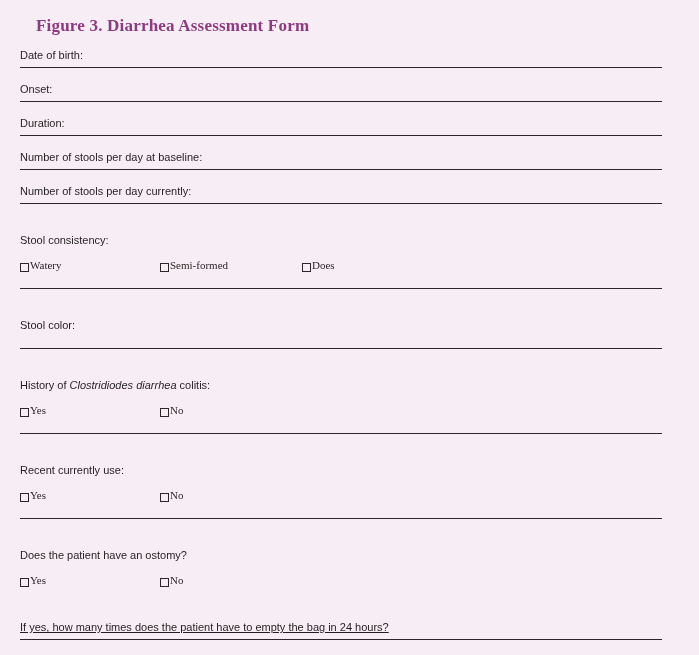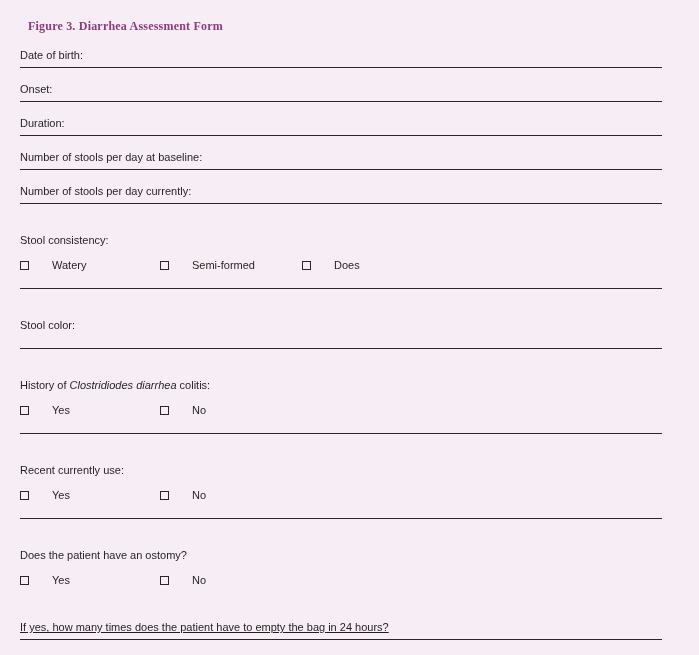--- a/index.html
+++ b/index.html
@@ -14,24 +14,24 @@
     width: 699px;
     height: 655px;
     background: var(--background);
     font-family: "Liberation Sans", sans-serif;
     color: var(--text);
   }
   .page {
     padding: 18px 37px 20px 20px;
   }
   .title {
-    margin: 0 0 12px 8px;
+    margin: 0 0 12px 16px;
     font-family: "Liberation Serif", "DejaVu Serif", serif;
     font-weight: bold;
-    font-size: 12px;
+    font-size: 17px;
     line-height: 16px;
     color: var(--title);
     letter-spacing: 0.2px;
   }
   .field { margin-top: 15px; }
   .flabel {
     display: block;
     font-size: 11px;
     line-height: 13px;
   }
@@ -42,24 +42,25 @@
     margin-top: 5px;
   }
   .section { margin-top: 30px; }
   .checkbox-row {
     display: grid;
     grid-template-columns: 140px 142px 144px 148px 1fr;
     margin-top: 12px;
   }
   .opt {
     display: flex;
-    align-items: center;
-    gap: 23px;
+    align-items: flex-end;
+    gap: 1px;
     font-size: 11px;
     line-height: 13px;
+    font-family: Liberation Serif, serif;
   }
   .box {
     width: 9px;
     height: 9px;
     border: 1px solid var(--line);
     background: transparent;
     flex: 0 0 auto;
     display: inline-block;
   }
   .sep { margin-top: 16px; }

